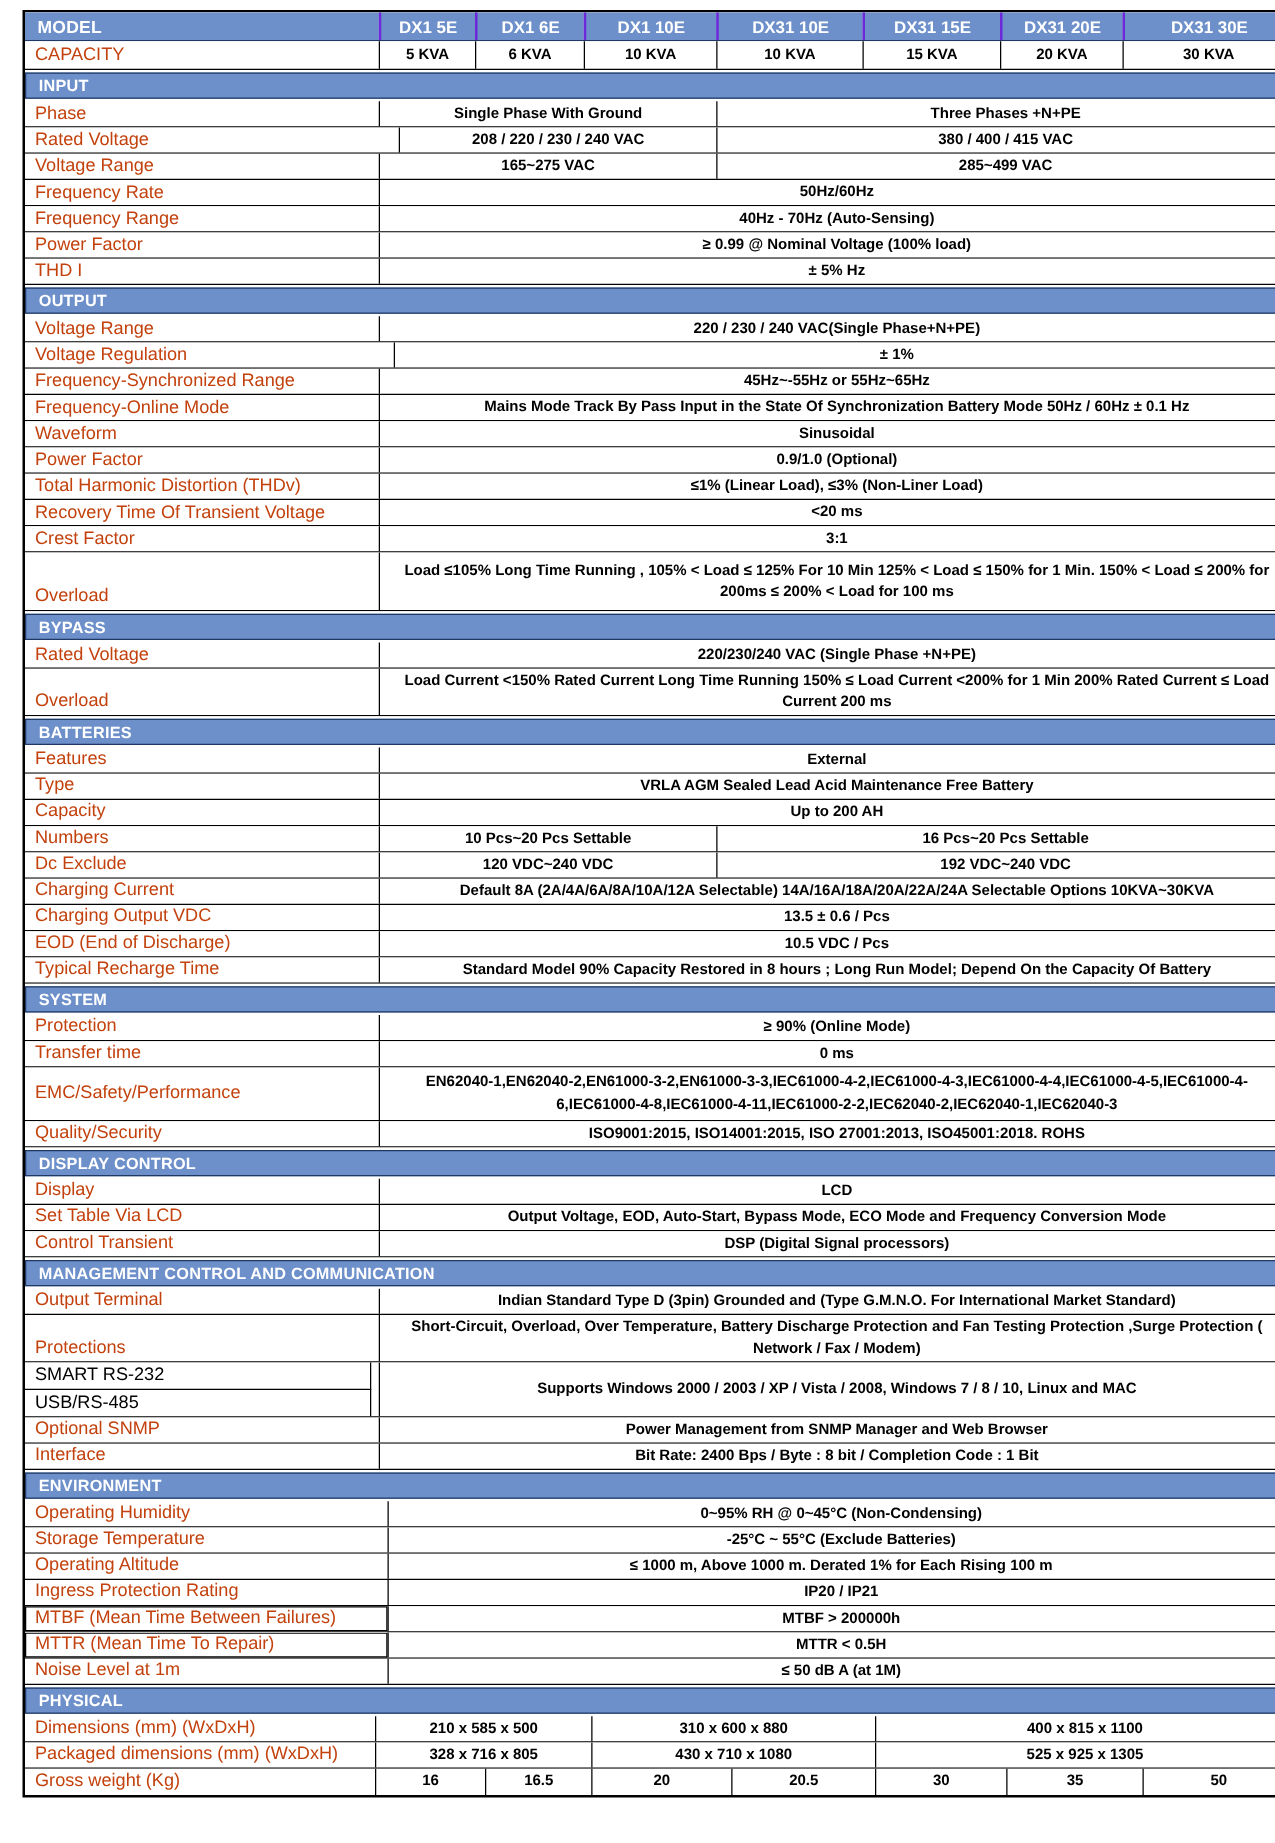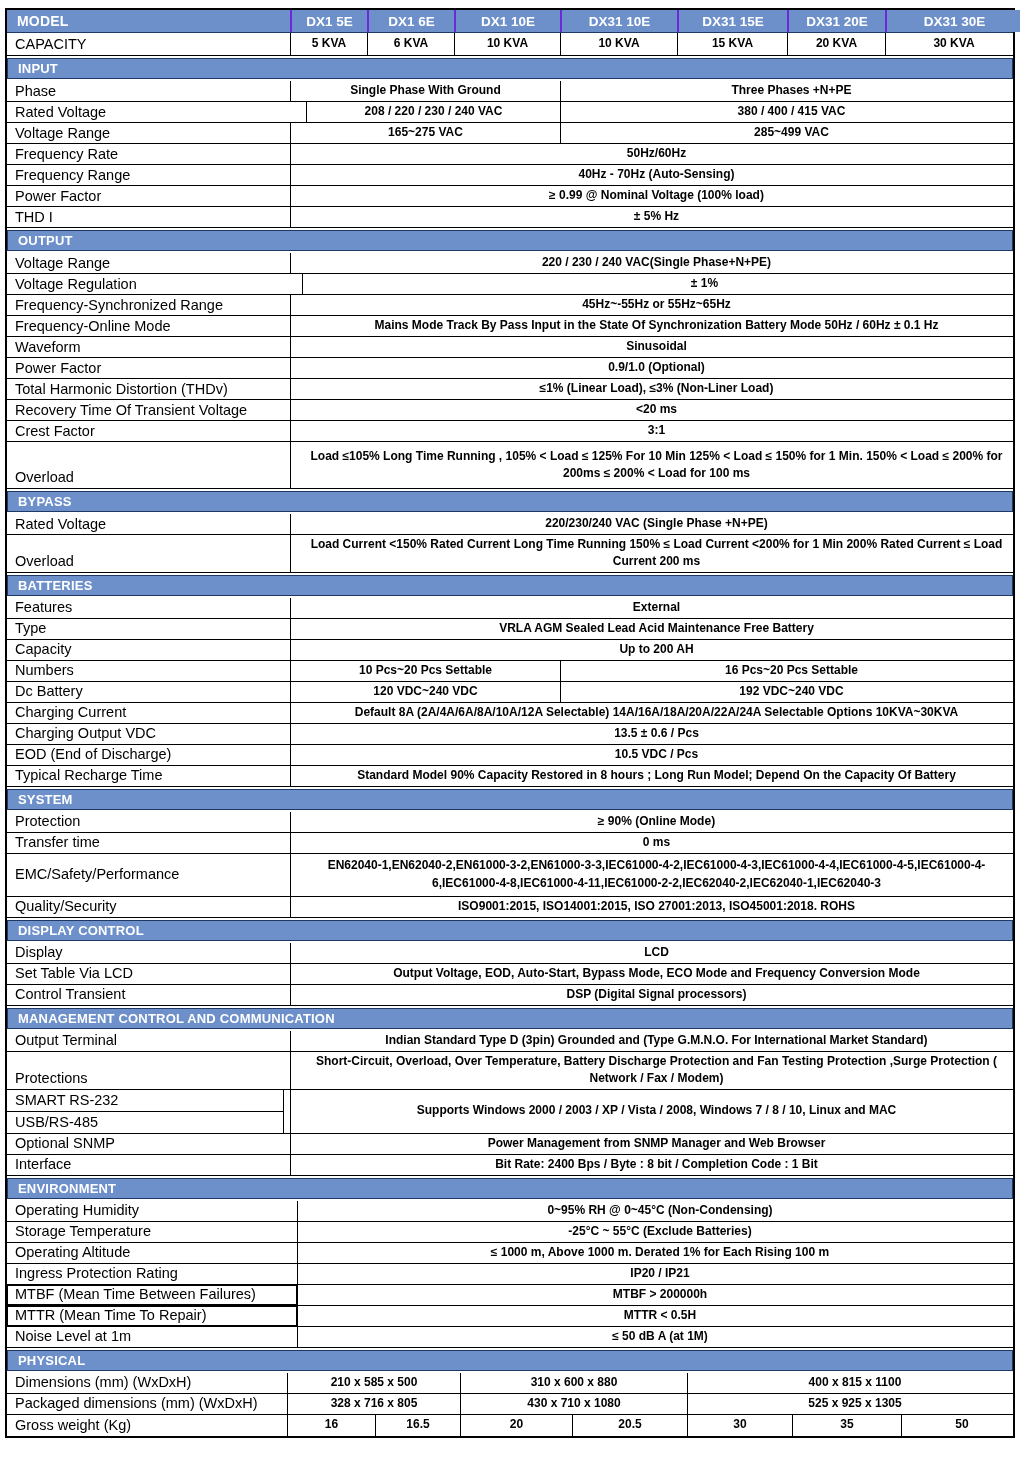--- a/index.html
+++ b/index.html
@@ -1,25 +1,25 @@
 <!DOCTYPE html>
 <html style="--blue: #6D90CA;"><head>
 <meta charset="utf-8">
 <style>
   html,body{margin:0;padding:0;background:#ffffff;}
   body{width:1020px;font-family:"Liberation Sans","DejaVu Sans",sans-serif;-webkit-font-smoothing:antialiased;}
-  .page{padding:8px 5px 2px 5px;box-sizing:border-box;}
+  .page{padding:8px 5px 2px 18px;box-sizing:border-box;}
   .spec-table{width:1010px;border:2px solid #000;box-sizing:border-box;background:#fff;}
 
   
   .row{display:grid;border-bottom:1px solid #000;min-height:21px;box-sizing:border-box;background:#fff;}
   .row:last-child{border-bottom:none;}
 
   
-  .lcell{display:flex;align-items:center;padding:1px 4px 1px 8px;font-size:14.5px;color:#000000;line-height:1.15;box-sizing:border-box;}
+  .lcell{display:flex;align-items:center;padding:1px 4px 1px 8px;font-size:14.5px;color:#c2410c;line-height:1.15;box-sizing:border-box;}
   .lcell.bottom{align-items:flex-end;padding-bottom:2px;}
   .lcell.thick{box-shadow:inset 0 0 0 1px #000;}
 
   
   .vcell{display:flex;align-items:center;justify-content:center;text-align:center;
          font-weight:bold;font-size:12px;line-height:1.45;color:#000;
          border-left:1px solid #000;padding:1px 8px;box-sizing:border-box;}
 
   
   .header-row{border-bottom:1px solid #1F3864;}
@@ -165,21 +165,21 @@
       <div class="row" style="grid-template-columns: 283px 77px 87px 106px 117px 110px 98px 137px;">
         <div class="lcell">Capacity</div>
         <div class="vcell" style="grid-column: span 7;">Up to 200 AH</div>
       </div>
       <div class="row" style="grid-template-columns: 283px 77px 87px 106px 117px 110px 98px 137px;">
         <div class="lcell">Numbers</div>
         <div class="vcell" style="grid-column: span 3;">10 Pcs~20 Pcs Settable</div>
         <div class="vcell" style="grid-column: span 4;">16 Pcs~20 Pcs Settable</div>
       </div>
       <div class="row" style="grid-template-columns: 283px 77px 87px 106px 117px 110px 98px 137px;">
-        <div class="lcell">Dc Battery</div>
+        <div class="lcell">Dc Exclude</div>
         <div class="vcell" style="grid-column: span 3;">120 VDC~240 VDC</div>
         <div class="vcell" style="grid-column: span 4;">192 VDC~240 VDC</div>
       </div>
       <div class="row" style="grid-template-columns: 283px 77px 87px 106px 117px 110px 98px 137px;">
         <div class="lcell">Charging Current</div>
         <div class="vcell" style="grid-column: span 7;">Default 8A (2A/4A/6A/8A/10A/12A Selectable) 14A/16A/18A/20A/22A/24A Selectable Options 10KVA~30KVA</div>
       </div>
       <div class="row" style="grid-template-columns: 283px 77px 87px 106px 117px 110px 98px 137px;">
         <div class="lcell">Charging Output VDC</div>
         <div class="vcell" style="grid-column: span 7;">13.5 ± 0.6 / Pcs</div>

